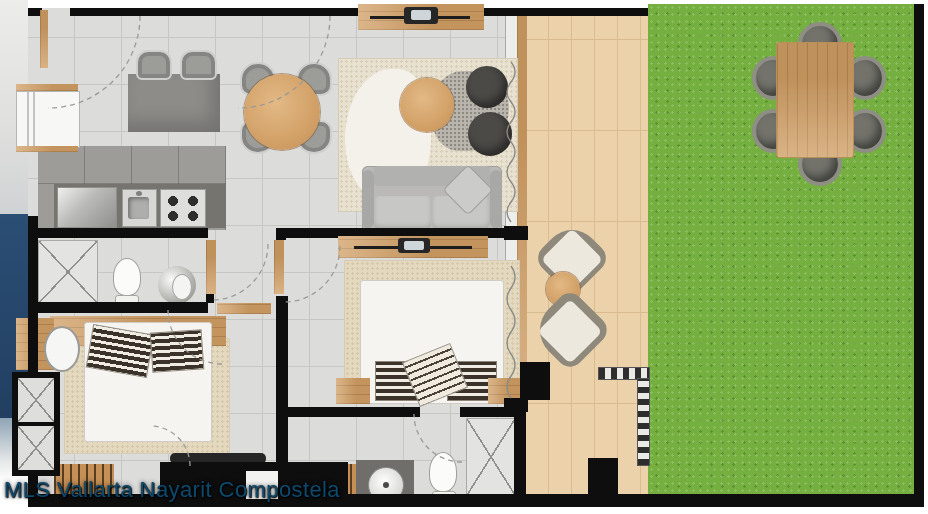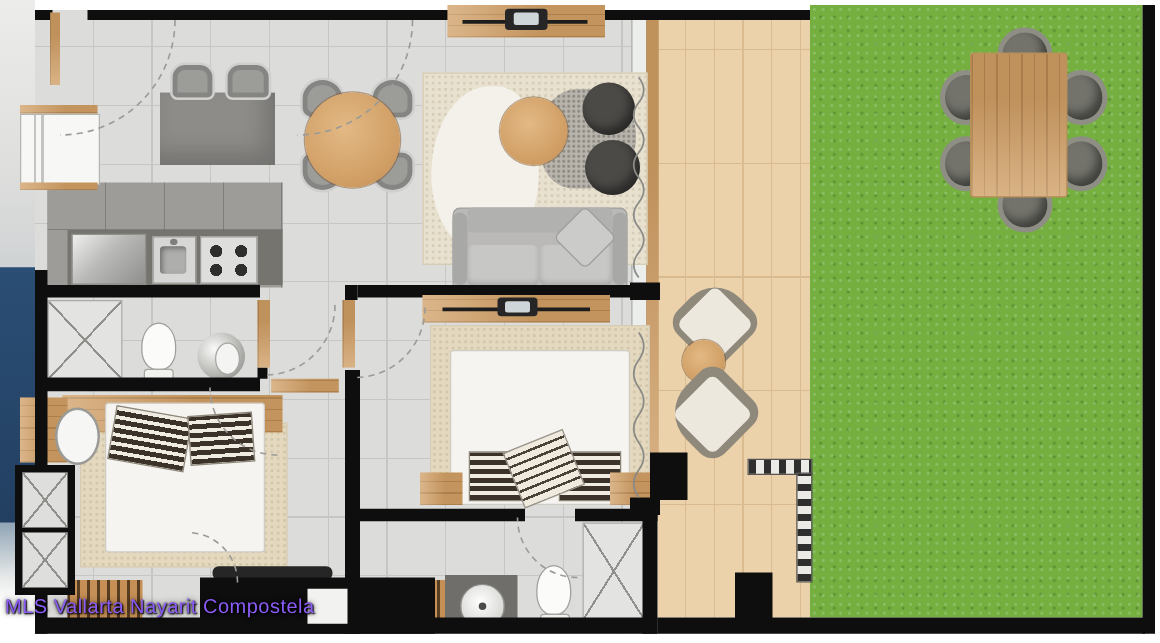--- a/index.html
+++ b/index.html
@@ -45,21 +45,21 @@
   .chairGray{background:var(--c-chair,#9c9c99);border:2px solid #cfcfcd;border-radius:12px 12px 6px 6px;
     box-shadow:inset 0 0 0 4px #858583;}
   .pouf{background:var(--c-pouf,#4c4a47);border-radius:50%;box-shadow:inset -4px -5px 8px rgba(0,0,0,.45);}
   .roundWood{border-radius:50%;background:radial-gradient(circle at 42% 38%, #e3b985, var(--c-wood,#cf9d63) 70%, #b98a52);
     box-shadow:0 0 0 1px rgba(120,80,40,.5);}
   .rugTex{background-color:var(--c-rug,#e9e1cf);background-image:
     radial-gradient(rgba(160,145,115,.25) 1px, transparent 1.3px);background-size:5px 5px;
     border:1px solid #d6cbb4;}
   .toiletBowl{background:#fbfbf9;border:1.6px solid #9e9e9b;border-radius:50% 50% 42% 42%;}
   .toiletTank{background:#f1f1ee;border:1.4px solid #a5a5a2;border-radius:3px;}
-  .watermark{color:#8b5cf6;font-size:16px;letter-spacing:.4px;
+  .watermark{color:#0c4a6e;font-size:22px;letter-spacing:.4px;
     text-shadow:0 1px 2px rgba(0,0,0,.95), 0 0 5px rgba(0,0,0,.65), 1px 1px 1px rgba(0,0,0,.8);}
   svg{display:block;}
 </style>
 </head>
 <body>
 
 <div id="canvas">
 
   <div class="abs" style="left:0;top:0;width:28px;height:216px;background:linear-gradient(180deg,#ececea,#dfdfdd 60%,#cfd2d4);"></div>
   <div class="abs poolTex" style="left:0;top:214px;width:28px;height:206px;"></div>

